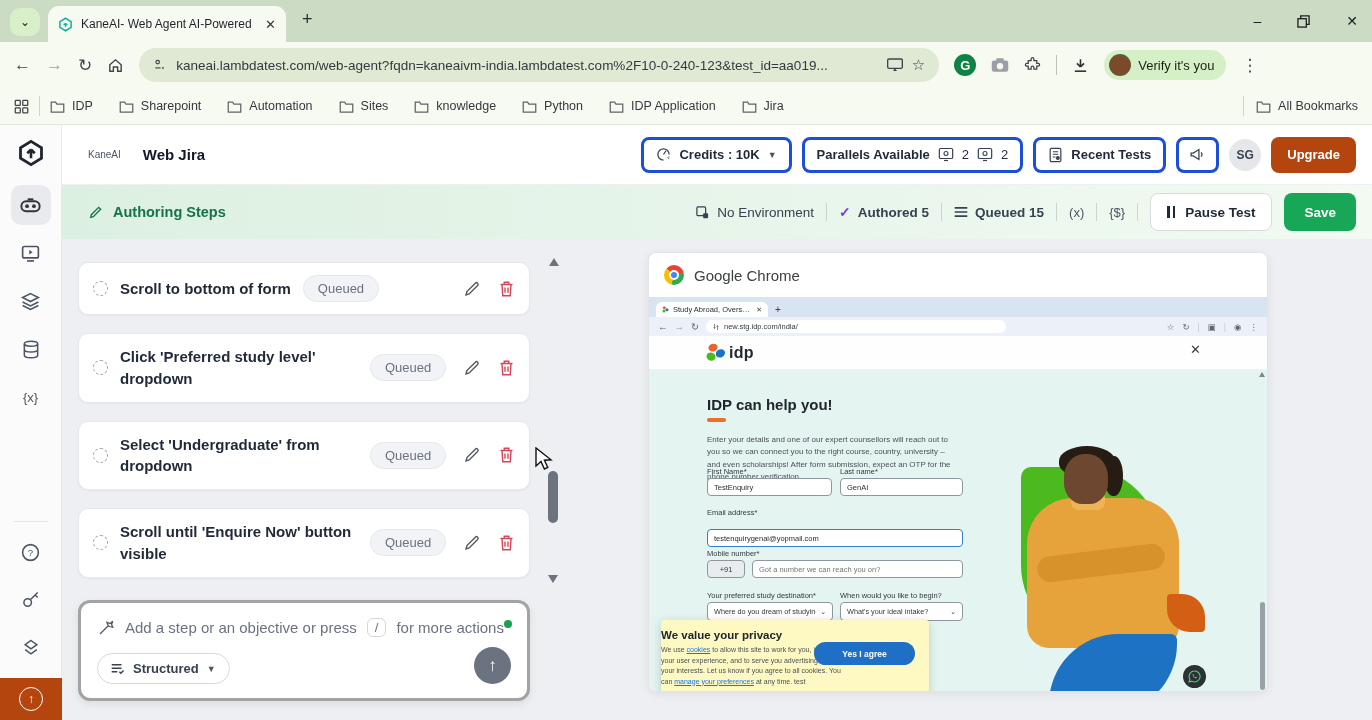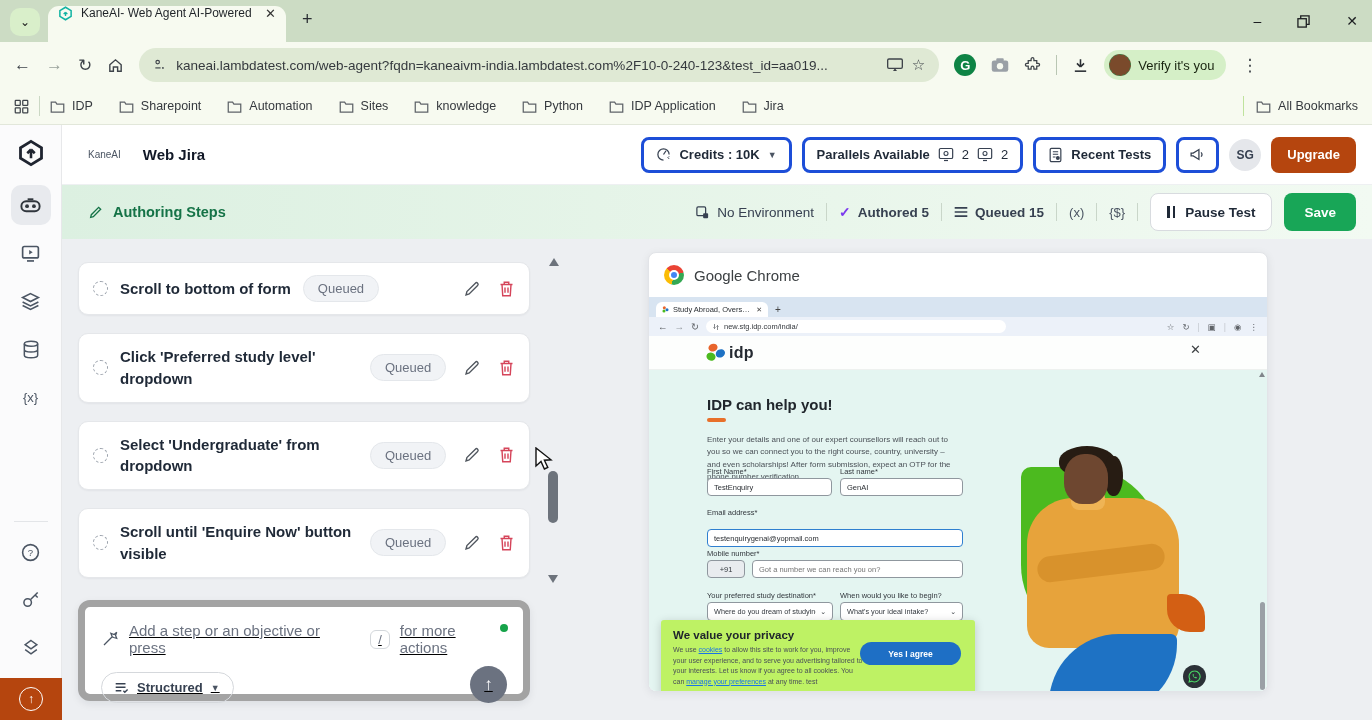--- a/index.html
+++ b/index.html
@@ -3,21 +3,21 @@
 <meta charset="utf-8">
 <style>
   html,body{margin:0;padding:0;background:#e9ebee;font-family:"Liberation Sans",sans-serif;}
   .stage{position:relative;width:1372px;height:720px;overflow:hidden;background:#edeff2;}
   svg{display:block;}
   .ellip{white-space:nowrap;overflow:hidden;text-overflow:ellipsis;}
 
   
   .titlebar{position:absolute;left:0;top:0;right:0;height:42px;background:#ccdcc4;}
   .tabsearch{position:absolute;left:10px;top:8px;width:30px;height:28px;border-radius:10px;background:#d9efca;display:flex;align-items:center;justify-content:center;color:#222;font-size:12px;}
-  .tab{position:absolute;left:48px;top:6px;width:238px;height:36px;background:#f7faf0;border-radius:11px 11px 0 0;display:flex;gap:8px;padding:0 10px;box-sizing:border-box;}
+  .tab{position:absolute;left:48px;top:6px;width:238px;height:36px;background:#f7faf0;border-radius:11px 11px 0 0;display:flex;align-items:center;gap:8px;padding:0 10px;box-sizing:border-box;}
   .tab-title{flex:1;font-size:12px;color:#1f2328;}
   .tab-close{font-size:13px;color:#333;}
   .newtab{position:absolute;left:302px;top:9px;font-size:18px;color:#2a2e33;}
   .winctl{position:absolute;right:14px;top:0;height:42px;display:flex;align-items:center;gap:36px;color:#1c1e21;font-size:14px;}
   .navbar{position:absolute;left:0;top:42px;right:0;height:46px;background:#f7faf0;display:flex;align-items:center;gap:15px;padding:0 14px;box-sizing:border-box;}
   .nav-glyph{font-size:17px;color:#3f444a;}
   .nav-glyph.dim{color:#9aa29b;}
   .addr{width:800px;height:34px;background:#dfe9d4;border-radius:17px;display:flex;align-items:center;gap:9px;padding:0 14px;box-sizing:border-box;}
   .addr-url{flex:1;font-size:13.5px;color:#35393e;}
   .gram{width:22px;height:22px;border-radius:50%;background:#0e8345;color:#fff;font-size:13px;font-weight:bold;display:flex;align-items:center;justify-content:center;}
@@ -69,21 +69,21 @@
   .step-label{font-size:15px;font-weight:bold;color:#1f2937;line-height:1.45;max-width:238px;}
   .badge{background:#f1f3f6;border:1px solid #e4e7eb;color:#6b7280;font-size:13px;border-radius:999px;padding:5px 14px;white-space:nowrap;}
   .step-actions{margin-left:auto;display:flex;align-items:center;gap:17px;}
   .scrollrail{position:absolute;left:547px;top:258px;width:13px;height:325px;}
   .tri-up{width:0;height:0;border-left:5.5px solid transparent;border-right:5.5px solid transparent;border-bottom:8px solid #6d737c;margin:0 auto;}
   .tri-down{width:0;height:0;border-left:5.5px solid transparent;border-right:5.5px solid transparent;border-top:8px solid #6d737c;margin:0 auto;position:absolute;bottom:0;left:1px;}
   .thumb{position:absolute;left:1px;top:213px;width:10px;height:52px;background:#6d737c;border-radius:5px;}
   .cursor{position:absolute;left:534px;top:447px;z-index:50;}
 
   
-  .composer{position:absolute;left:78px;top:600px;width:452px;height:101px;background:#fff;border:7px solid #a3a3a3;border-radius:12px;box-shadow:0 3px 8px rgba(16,24,40,.08);padding:15px 16px;box-sizing:border-box;text-decoration:underline;}
+  .composer{position:absolute;left:78px;top:600px;width:452px;height:101px;background:#fff;border:3px solid #a3a3a3;border-radius:12px;box-shadow:0 3px 8px rgba(16,24,40,.08);padding:15px 16px;box-sizing:border-box;}
   .comp-row1{display:flex;align-items:center;gap:10px;color:#6b7280;font-size:15px;}
   .slashkey{border:1px solid #d3d7db;border-radius:6px;padding:1px 7px;font-size:13px;color:#6b7280;}
   .greendot{position:absolute;right:15px;top:17px;width:8px;height:8px;border-radius:50%;background:#16a34a;}
   .comp-row2{margin-top:16px;display:flex;align-items:center;gap:16px;}
   .modebtn{border:1px solid #d5d8dc;border-radius:999px;height:31px;display:flex;align-items:center;gap:8px;padding:0 13px;font-size:13px;font-weight:bold;color:#374151;box-sizing:border-box;}
   .sendbtn{margin-left:auto;width:37px;height:37px;border-radius:50%;background:#6b7280;color:#fff;font-size:17px;display:flex;align-items:center;justify-content:center;margin-top:-6px;}
 
   
   .preview{position:absolute;left:648px;top:252px;width:620px;height:440px;background:#fff;border:1px solid #e2e4e8;border-radius:8px;box-shadow:0 2px 10px rgba(16,24,40,.07);overflow:hidden;box-sizing:border-box;}
   .pv-header{height:44px;display:flex;align-items:center;gap:10px;padding:0 15px;font-size:15px;color:#3c4043;}
@@ -102,21 +102,21 @@
   .idp-h1{position:absolute;left:58px;top:26px;font-size:15px;font-weight:bold;color:#20262c;}
   .idp-dash{position:absolute;left:58px;top:48px;width:19px;height:3.5px;background:#e8702a;border-radius:2px;}
   .idp-p{position:absolute;left:58px;top:56px;width:252px;font-size:8px;line-height:1.55;color:#4a5057;}
   .flabel{position:absolute;font-size:7.5px;color:#33383e;}
   .finput{position:absolute;background:#fff;border:1px solid #8f979e;border-radius:4px;font-size:7.5px;color:#2a2e33;padding:0 6px;box-sizing:border-box;height:18px;font-family:"Liberation Sans",sans-serif;}
   .finput.focused{border:1.6px solid #2f7fd0;}
   .prefixbox{position:absolute;background:#e9ecef;border:1px solid #8f979e;border-radius:4px;font-size:7.5px;color:#33383e;display:flex;align-items:center;justify-content:center;box-sizing:border-box;height:18px;}
   .fselect{position:absolute;background:#fff;border:1px solid #8f979e;border-radius:4px;height:19px;display:flex;align-items:center;font-size:7.3px;color:#33383e;padding:0 6px;box-sizing:border-box;gap:4px;}
   .fselect .sv{flex:1;white-space:nowrap;overflow:hidden;}
   .chev{font-size:7px;color:#33383e;}
-  .privacy{position:absolute;left:12px;top:250px;width:314px;background:#bef264;border-radius:3px;box-shadow:0 2px 10px rgba(0,0,0,.18);padding:9px 12px;box-sizing:border-box;z-index:6;}
+  .privacy{position:absolute;left:12px;top:250px;width:268px;background:#fef9c3;border-radius:3px;box-shadow:0 2px 10px rgba(0,0,0,.18);padding:9px 0;box-sizing:border-box;z-index:6;}
   .privacy h4{margin:0 0 4px 0;font-size:11.5px;color:#20262c;}
   .privacy p{margin:0;width:190px;font-size:7px;line-height:1.5;color:#4a5057;}
   .plink{color:#1a73e8;text-decoration:underline;}
   .agree{position:absolute;right:14px;top:22px;width:101px;height:23px;background:#1e6fc5;border-radius:12px;color:#fff;font-size:8.5px;font-weight:bold;display:flex;align-items:center;justify-content:center;}
   .sel-under{z-index:2;}
   
   .illus{position:absolute;left:360px;top:20px;width:245px;height:303px;}
   .leaf-green{position:absolute;left:12px;top:77px;width:140px;height:178px;background:#4cba1f;border-radius:10px 80px 10px 80px;}
   .leaf-orange{position:absolute;left:158px;top:204px;width:38px;height:38px;background:#d35f14;border-radius:4px 60% 4px 60%;}
   .leaf-blue{position:absolute;left:40px;top:244px;width:128px;height:80px;background:#1e72c4;border-radius:70px 6px 70px 6px;}

